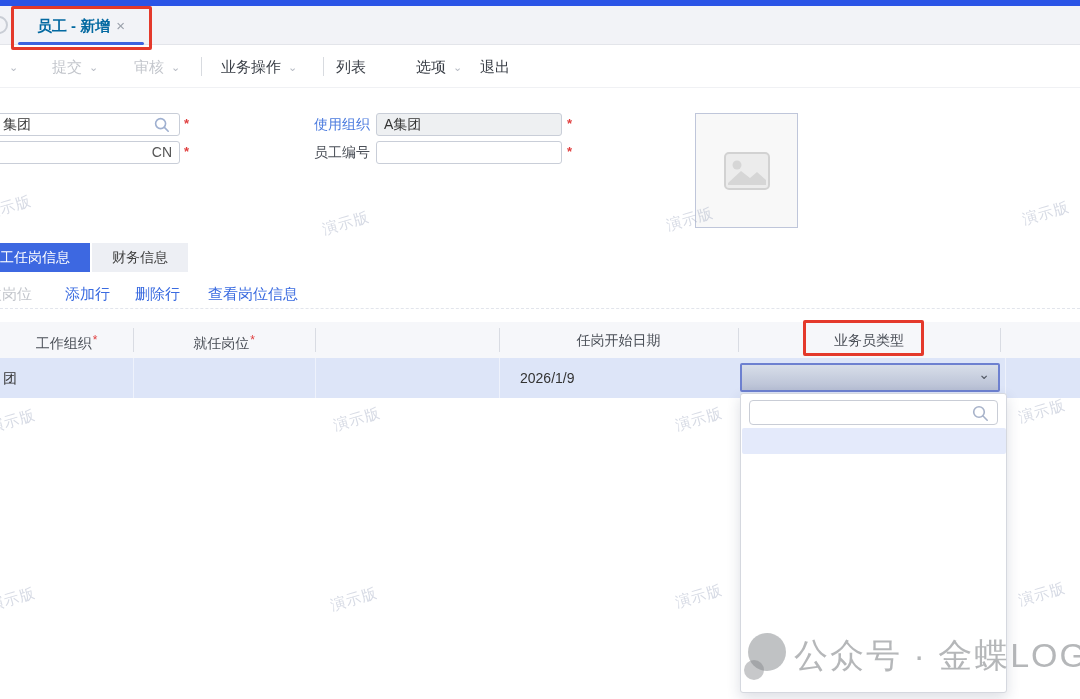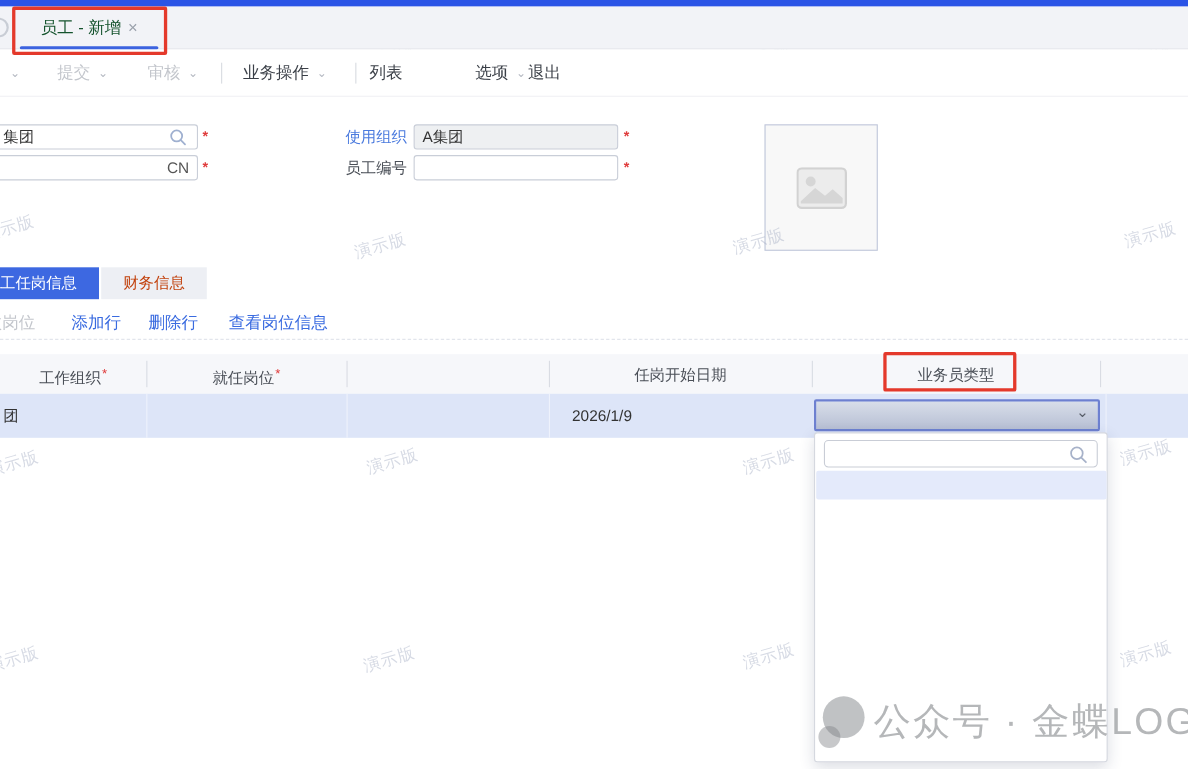--- a/index.html
+++ b/index.html
@@ -6,40 +6,40 @@
   html,body { background:#fff; }
   .stage {
     position:relative; width:1080px; height:699px; overflow:hidden;
     background:#fff; font-family:"Liberation Sans", sans-serif; color:#333;
   }
   
   .topbar { position:absolute; left:0; top:0; width:1080px; height:6px; background:#2b54e6; z-index:3; }
   .tabbar { position:absolute; left:0; top:6px; width:1080px; height:39px; background:#f2f3f7; border-bottom:1px solid #e3e5ea; z-index:3; }
   .tabbar .partial-circle { position:absolute; left:-10px; top:10px; width:18px; height:18px; border:2px solid #c9cdd5; border-radius:50%; }
   .doc-tab { position:absolute; left:18px; top:4px; width:126px; height:32px; text-align:center; line-height:32px; }
-  .doc-tab .t { color:#14532d; font-weight:normal; font-size:15px; }
+  .doc-tab .t { color:#0369a1; font-weight:bold; font-size:15px; }
   .doc-tab .x { color:#9aa0ab; font-size:15px; margin-left:6px; }
   .tab-underline { position:absolute; left:18px; top:36px; width:126px; height:3px; background:#3c63df; border-radius:2px; }
   .toolbar { position:absolute; left:0; top:45px; width:1080px; height:43px; background:#fff; border-bottom:1px solid #f0f1f4; z-index:3; }
   .tb { position:absolute; top:0; height:43px; line-height:43px; font-size:15px; color:#3a3f47; white-space:nowrap; cursor:pointer; }
   .tb.disabled { color:#c3c6cc; cursor:default; }
   .tb .chev { font-size:11px; color:#b6bac3; margin-left:7px; vertical-align:1px; }
   .tb-sep { position:absolute; top:12px; width:1px; height:19px; background:#d8dbe0; }
   
   .fieldbox { position:absolute; height:23px; background:#fff; border:1px solid #c9ced8; border-radius:3px; font-size:14px; color:#333; line-height:21px; }
   .fieldbox.readonly { background:#eef0f2; }
   .asterisk { position:absolute; color:#e03e3e; font-size:13px; font-weight:bold; }
   .flabel { position:absolute; font-size:14px; color:#4a4f57; line-height:23px; }
   .flabel.linklike { color:#4a7ade; }
   .mag { position:absolute; }
   .photo { position:absolute; left:695px; top:113px; width:103px; height:115px; background:#f8f8f8; border:1px solid #bfc6da; display:flex; align-items:center; justify-content:center; }
   
   .subtab { position:absolute; top:243px; height:29px; line-height:29px; font-size:14px; text-align:center; cursor:pointer; }
   .subtab.active { background:#3d68e1; color:#fff; }
-  .subtab.inactive { background:#edeff4; color:#c2410c; }
+  .subtab.inactive { background:#edeff4; color:#404040; }
   .linkrow { position:absolute; left:0; top:279px; width:1080px; height:30px; border-bottom:1px dashed #e2e5ec; z-index:2; background:transparent; }
   .lnk { position:absolute; top:0; height:30px; line-height:30px; font-size:15px; color:#3a6be0; cursor:pointer; white-space:nowrap; }
   .lnk.disabled { color:#c3c6cc; cursor:default; }
   
   .thead { position:absolute; left:0; top:322px; width:1080px; height:36px; background:#f6f7fa; z-index:2; }
   .th { position:absolute; top:0; height:36px; line-height:36px; text-align:center; font-size:14px; color:#4a4f57; }
   .th .req { color:#e03e3e; font-size:12px; vertical-align:4px; margin-left:1px; }
   .colsep { position:absolute; top:6px; width:1px; height:24px; background:#d9dce3; }
   .trow { position:absolute; left:0; top:358px; width:1080px; height:40px; background:#dde5f8; z-index:2; }
   .rowsep { position:absolute; top:0; width:1px; height:40px; background:#eef2fc; }
@@ -98,21 +98,21 @@
   </div>
 
   <div class="toolbar">
     <span class="tb disabled" style="left:2px;"><span class="chev">⌄</span></span>
     <span class="tb disabled" style="left:52px;"><span>提交</span><span class="chev">⌄</span></span>
     <span class="tb disabled" style="left:134px;"><span>审核</span><span class="chev">⌄</span></span>
     <span class="tb-sep" style="left:201px;"></span>
     <span class="tb" style="left:221px;"><span>业务操作</span><span class="chev">⌄</span></span>
     <span class="tb-sep" style="left:323px;"></span>
     <span class="tb" style="left:336px;"><span>列表</span></span>
-    <span class="tb" style="left:432px;"><span>选项</span><span class="chev">⌄</span></span>
+    <span class="tb" style="left:416px;"><span>选项</span><span class="chev">⌄</span></span>
     <span class="tb" style="left:480px;"><span>退出</span></span>
   </div>
 
   <div class="fieldbox" style="left:-5px; top:113px; width:185px; padding-left:7px;">
     <span>集团</span>
     <svg class="mag" style="right:9px; top:3px;" width="16" height="16" viewBox="0 0 16 16">
       <circle cx="6.6" cy="6.6" r="5" fill="none" stroke="#9fb0d0" stroke-width="1.6"></circle>
       <line x1="10.4" y1="10.4" x2="14.2" y2="14.2" stroke="#9fb0d0" stroke-width="1.6" stroke-linecap="round"></line>
     </svg>
   </div>

